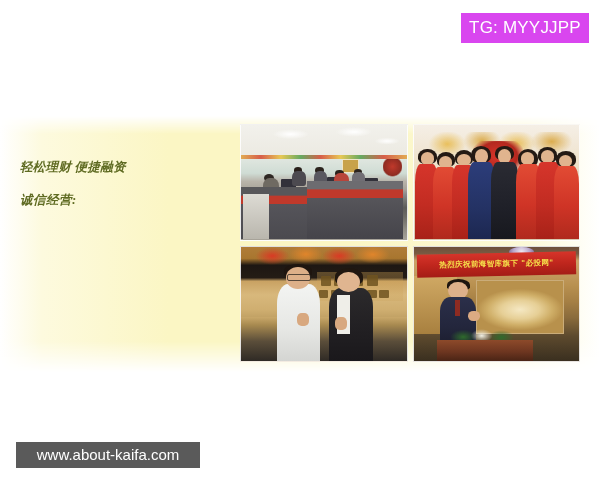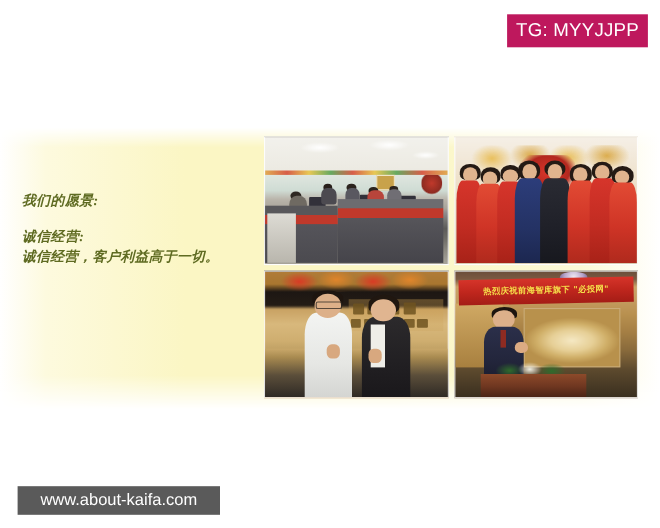--- a/index.html
+++ b/index.html
@@ -15,21 +15,21 @@
     font-family: "Liberation Sans", sans-serif;
   }
 
   
   #tg-badge {
     position: absolute;
     left: 461px;
     top: 13px;
     width: 128px;
     height: 30px;
-    background: #be185d;
+    background: #d946ef;
     color: #ffffff;
     font-size: 17px;
     line-height: 30px;
     text-align: center;
     letter-spacing: 0.2px;
     font-family: "Liberation Sans", sans-serif;
   }
 
   
   #site-badge {
@@ -345,29 +345,28 @@
   }
 </style>
 </head>
 <body>
 
 <div id="slide-panel"></div>
 
 <div id="slogan-block">
 
   <div class="slogan-group">
+    <div class="slogan-body">轻松理财 便捷融资</div>
   </div>
 
   <div class="slogan-group">
-    <div class="slogan-head">我们的愿景:</div>
   </div>
 
   <div class="slogan-group">
     <div class="slogan-head">诚信经营:</div>
-    <div class="slogan-body">诚信经营，客户利益高于一切。</div>
   </div>
 
 </div>
 
 <div id="photo-grid">
 
   <div class="photo ph-office">
     <div class="office-beam"></div>
     <div class="wall-poster"></div>
     <div class="plant-r"></div>

